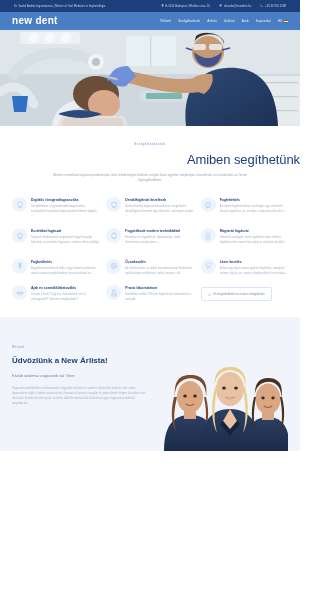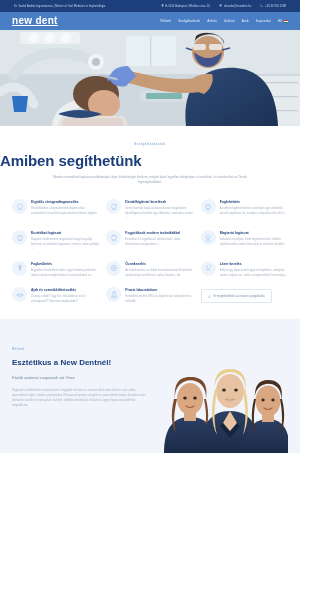--- a/index.html
+++ b/index.html
@@ -27,21 +27,21 @@
   .topbar .ico svg { width: 100%; height: 100%; display: block; }
 
   
   .header {
     height: 18px; background: #4a7ec4;
     display: flex; align-items: center;
     padding: 0 12px; position: relative; z-index: 5;
   }
   .logo {
     font-size: 10px; font-weight: 700; color: #ffffff;
-    letter-spacing: .3px; line-height: 1; text-decoration: underline;
+    letter-spacing: .3px; line-height: 1;
   }
   .nav { margin-left: auto; display: flex; align-items: center; gap: 7px; }
   .nav-item {
     font-size: 3.2px; color: #e8f0fb; white-space: nowrap; letter-spacing: .1px;
   }
   .nav-item.flag { display: flex; align-items: center; gap: 1.5px; }
   .flagbox {
     width: 4px; height: 3px; display: inline-block;
     background: linear-gradient(#ce2b37 0 33%, #ffffff 33% 66%, #2c8a3d 66% 100%);
     border-radius: .4px;
@@ -51,21 +51,21 @@
   .hero { height: 96px; position: relative; overflow: hidden; background: #b9c5cd; }
   .hero svg { position: absolute; inset: 0; width: 100%; height: 100%; display: block; }
 
   
   .services { background: #ffffff; padding: 16px 0 14px; }
   .eyebrow {
     text-align: center; font-size: 3px; color: #8fb0da;
     letter-spacing: .5px; font-weight: 600; text-transform: none;
   }
   .sec-title {
-    text-align: left; font-size: 15px; font-weight: 700;
+    text-align: right; font-size: 13px; font-weight: 400;
     color: #1c3f7c; margin-top: 6px; letter-spacing: -.1px;
   }
   .sec-sub {
     text-align: center; font-size: 3px; color: #9aa7b6;
     margin: 6px auto 0; max-width: 215px; line-height: 1.7;
   }
 
   .grid {
     margin-top: 14px; padding: 0 12px;
     display: grid; grid-template-columns: repeat(3, 1fr);
@@ -415,21 +415,21 @@
           <span>Itt megtekinthető az összes szolgáltatás</span>
         </button>
       </div>
 
     </div>
   </section>
 
   <section class="about">
     <div class="about-left">
       <div class="about-eyebrow">Rólunk</div>
-      <h2 class="about-title">Esztétikus a New Dentnél!</h2>
+      <h2 class="about-title">Üdvözlünk a New Árlista!</h2>
       <div class="about-sub2">Kiváló szakmai csapatunk vár Önre</div>
       <p class="about-body">Fogászati rendelőnkben munkatársaink a legújabb technika és szakmai előkészület közelve szék széles tapasztalatai válják a kedves pácienseiket. Panaszainál pontos vizsgálat és panaszlérzés bőrgen készítése után elkészítőz kezelési tervet kapnak, ha lehet, többféle alternatívák kínálunk az egyes fogászati problémák megoldására.</p>
     </div>
 
     <div class="about-right">
       <svg viewBox="0 0 128 112" preserveAspectRatio="xMidYMax slice" aria-hidden="true">
         <defs>
           <linearGradient id="scrub2" x1="0" y1="0" x2="0" y2="1">
             <stop offset="0" stop-color="#2c3f63"></stop>
               <stop offset="1" stop-color="#1b2a48"></stop>

